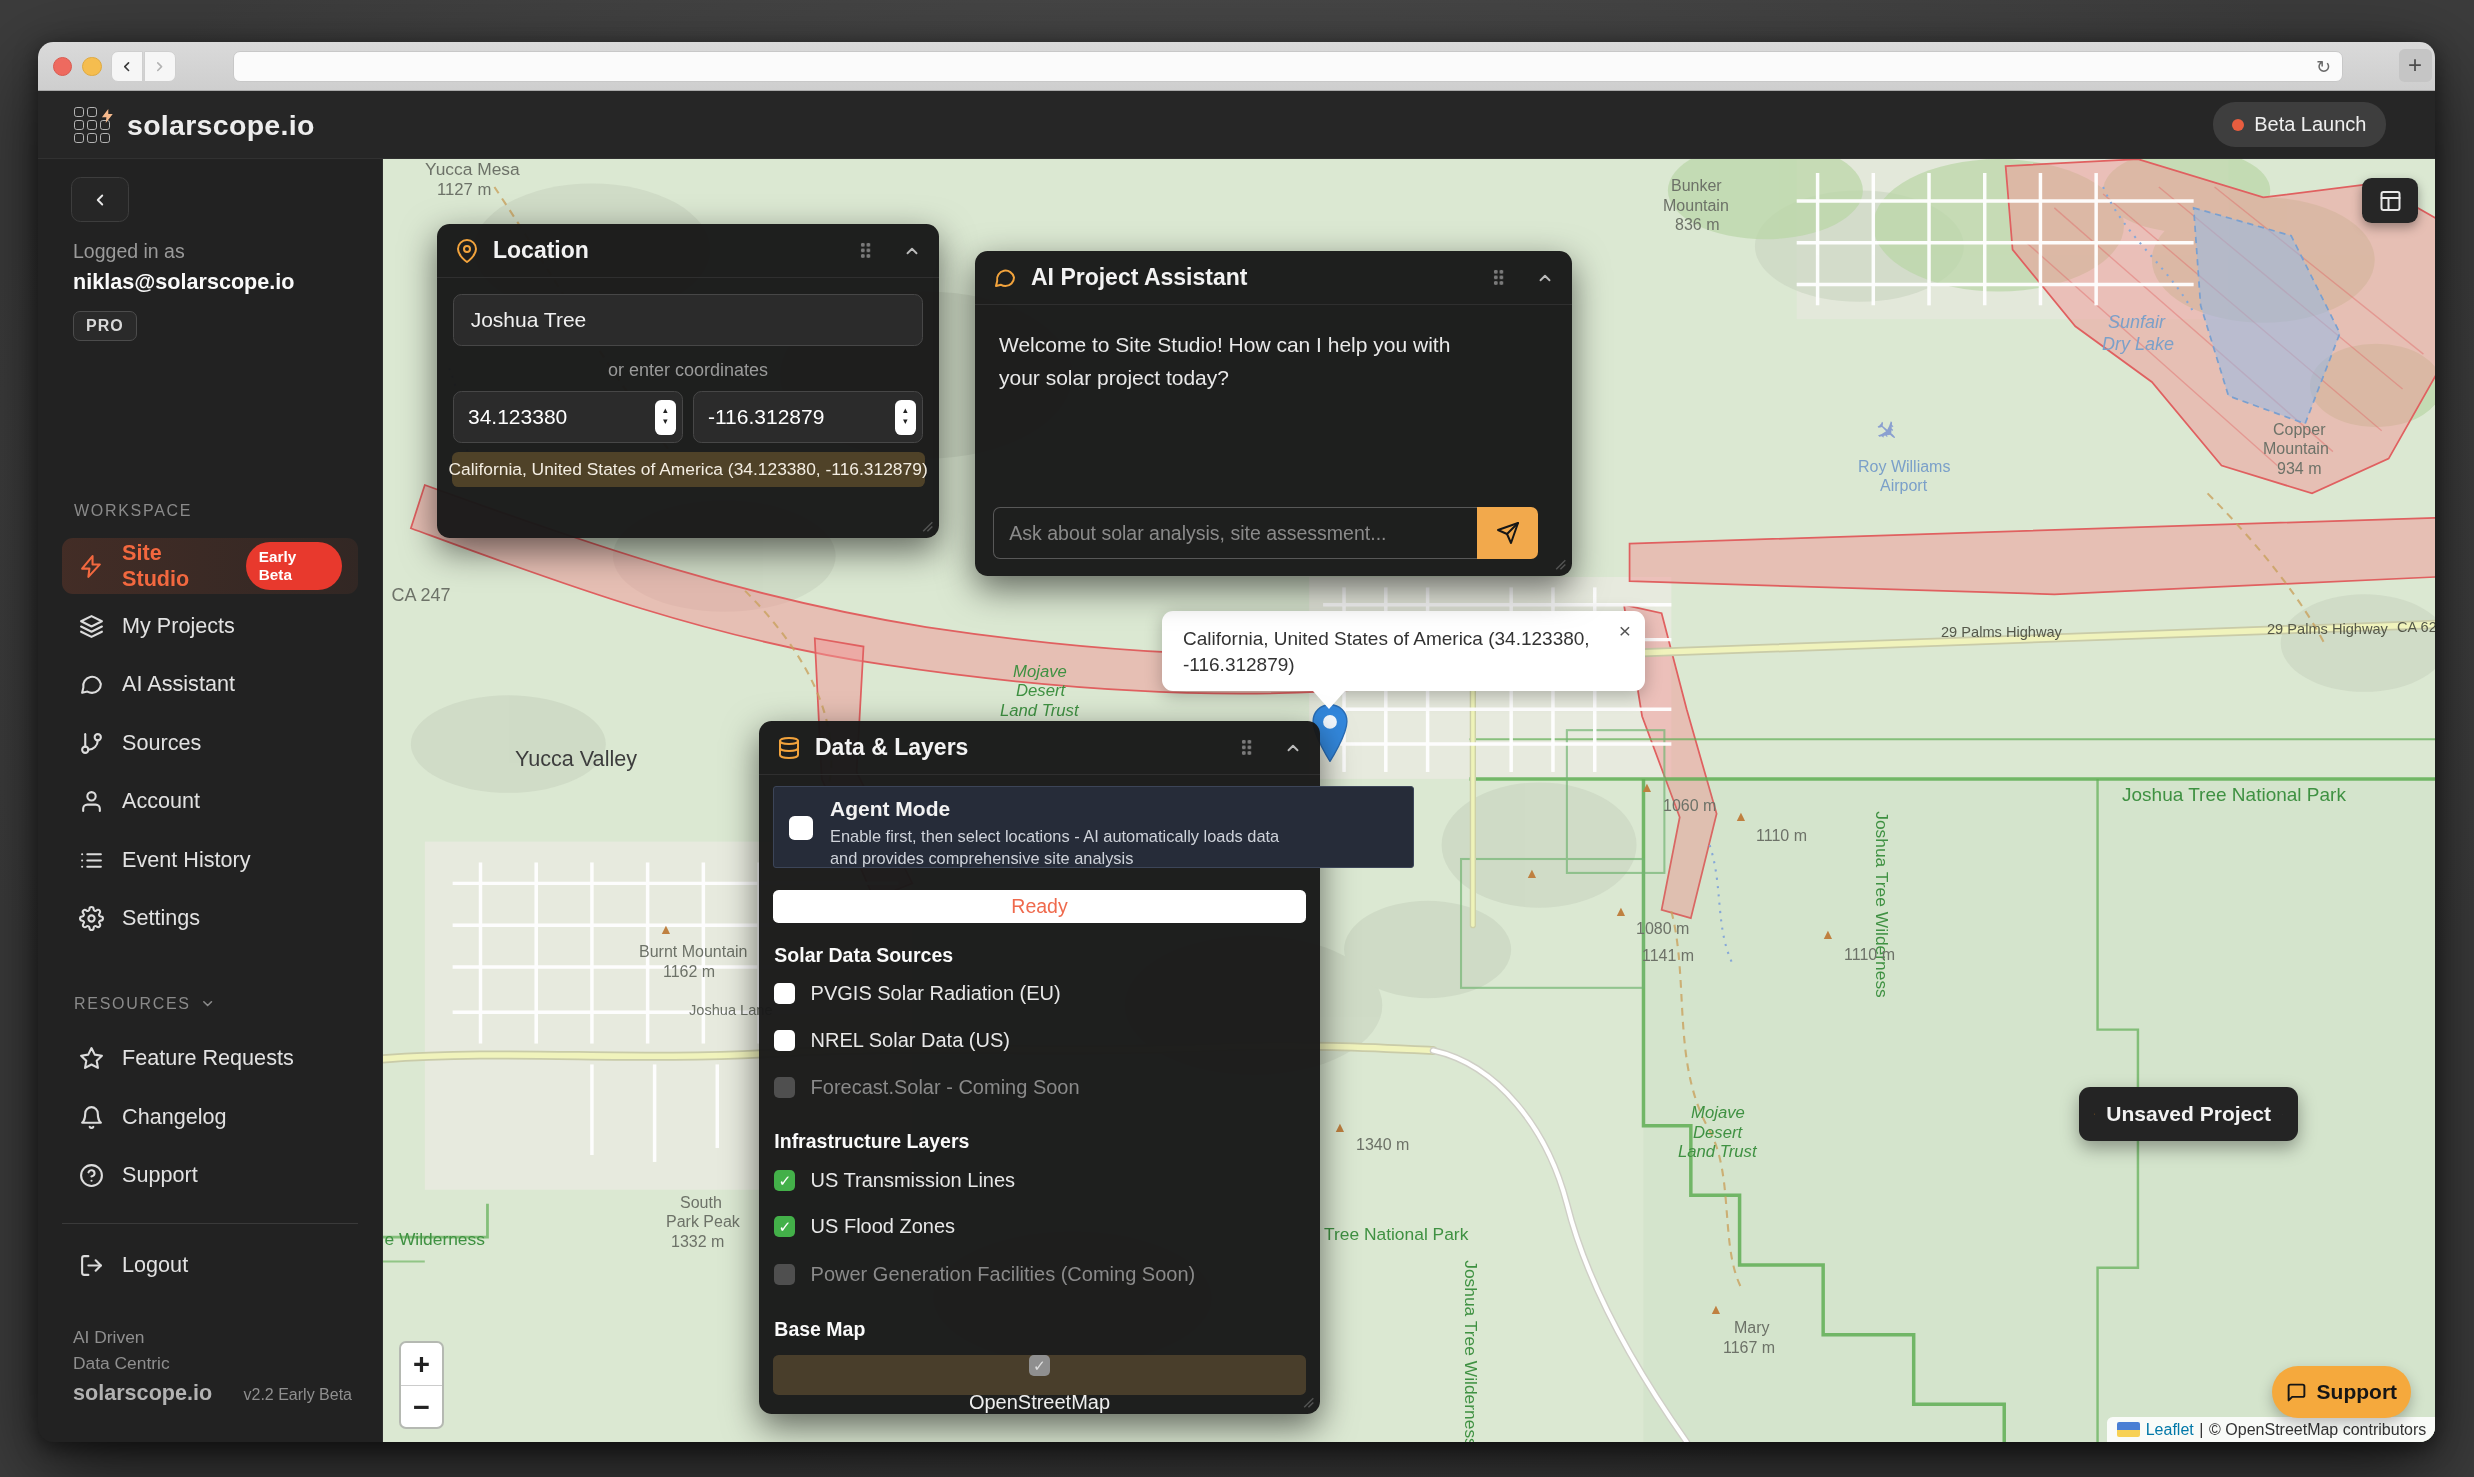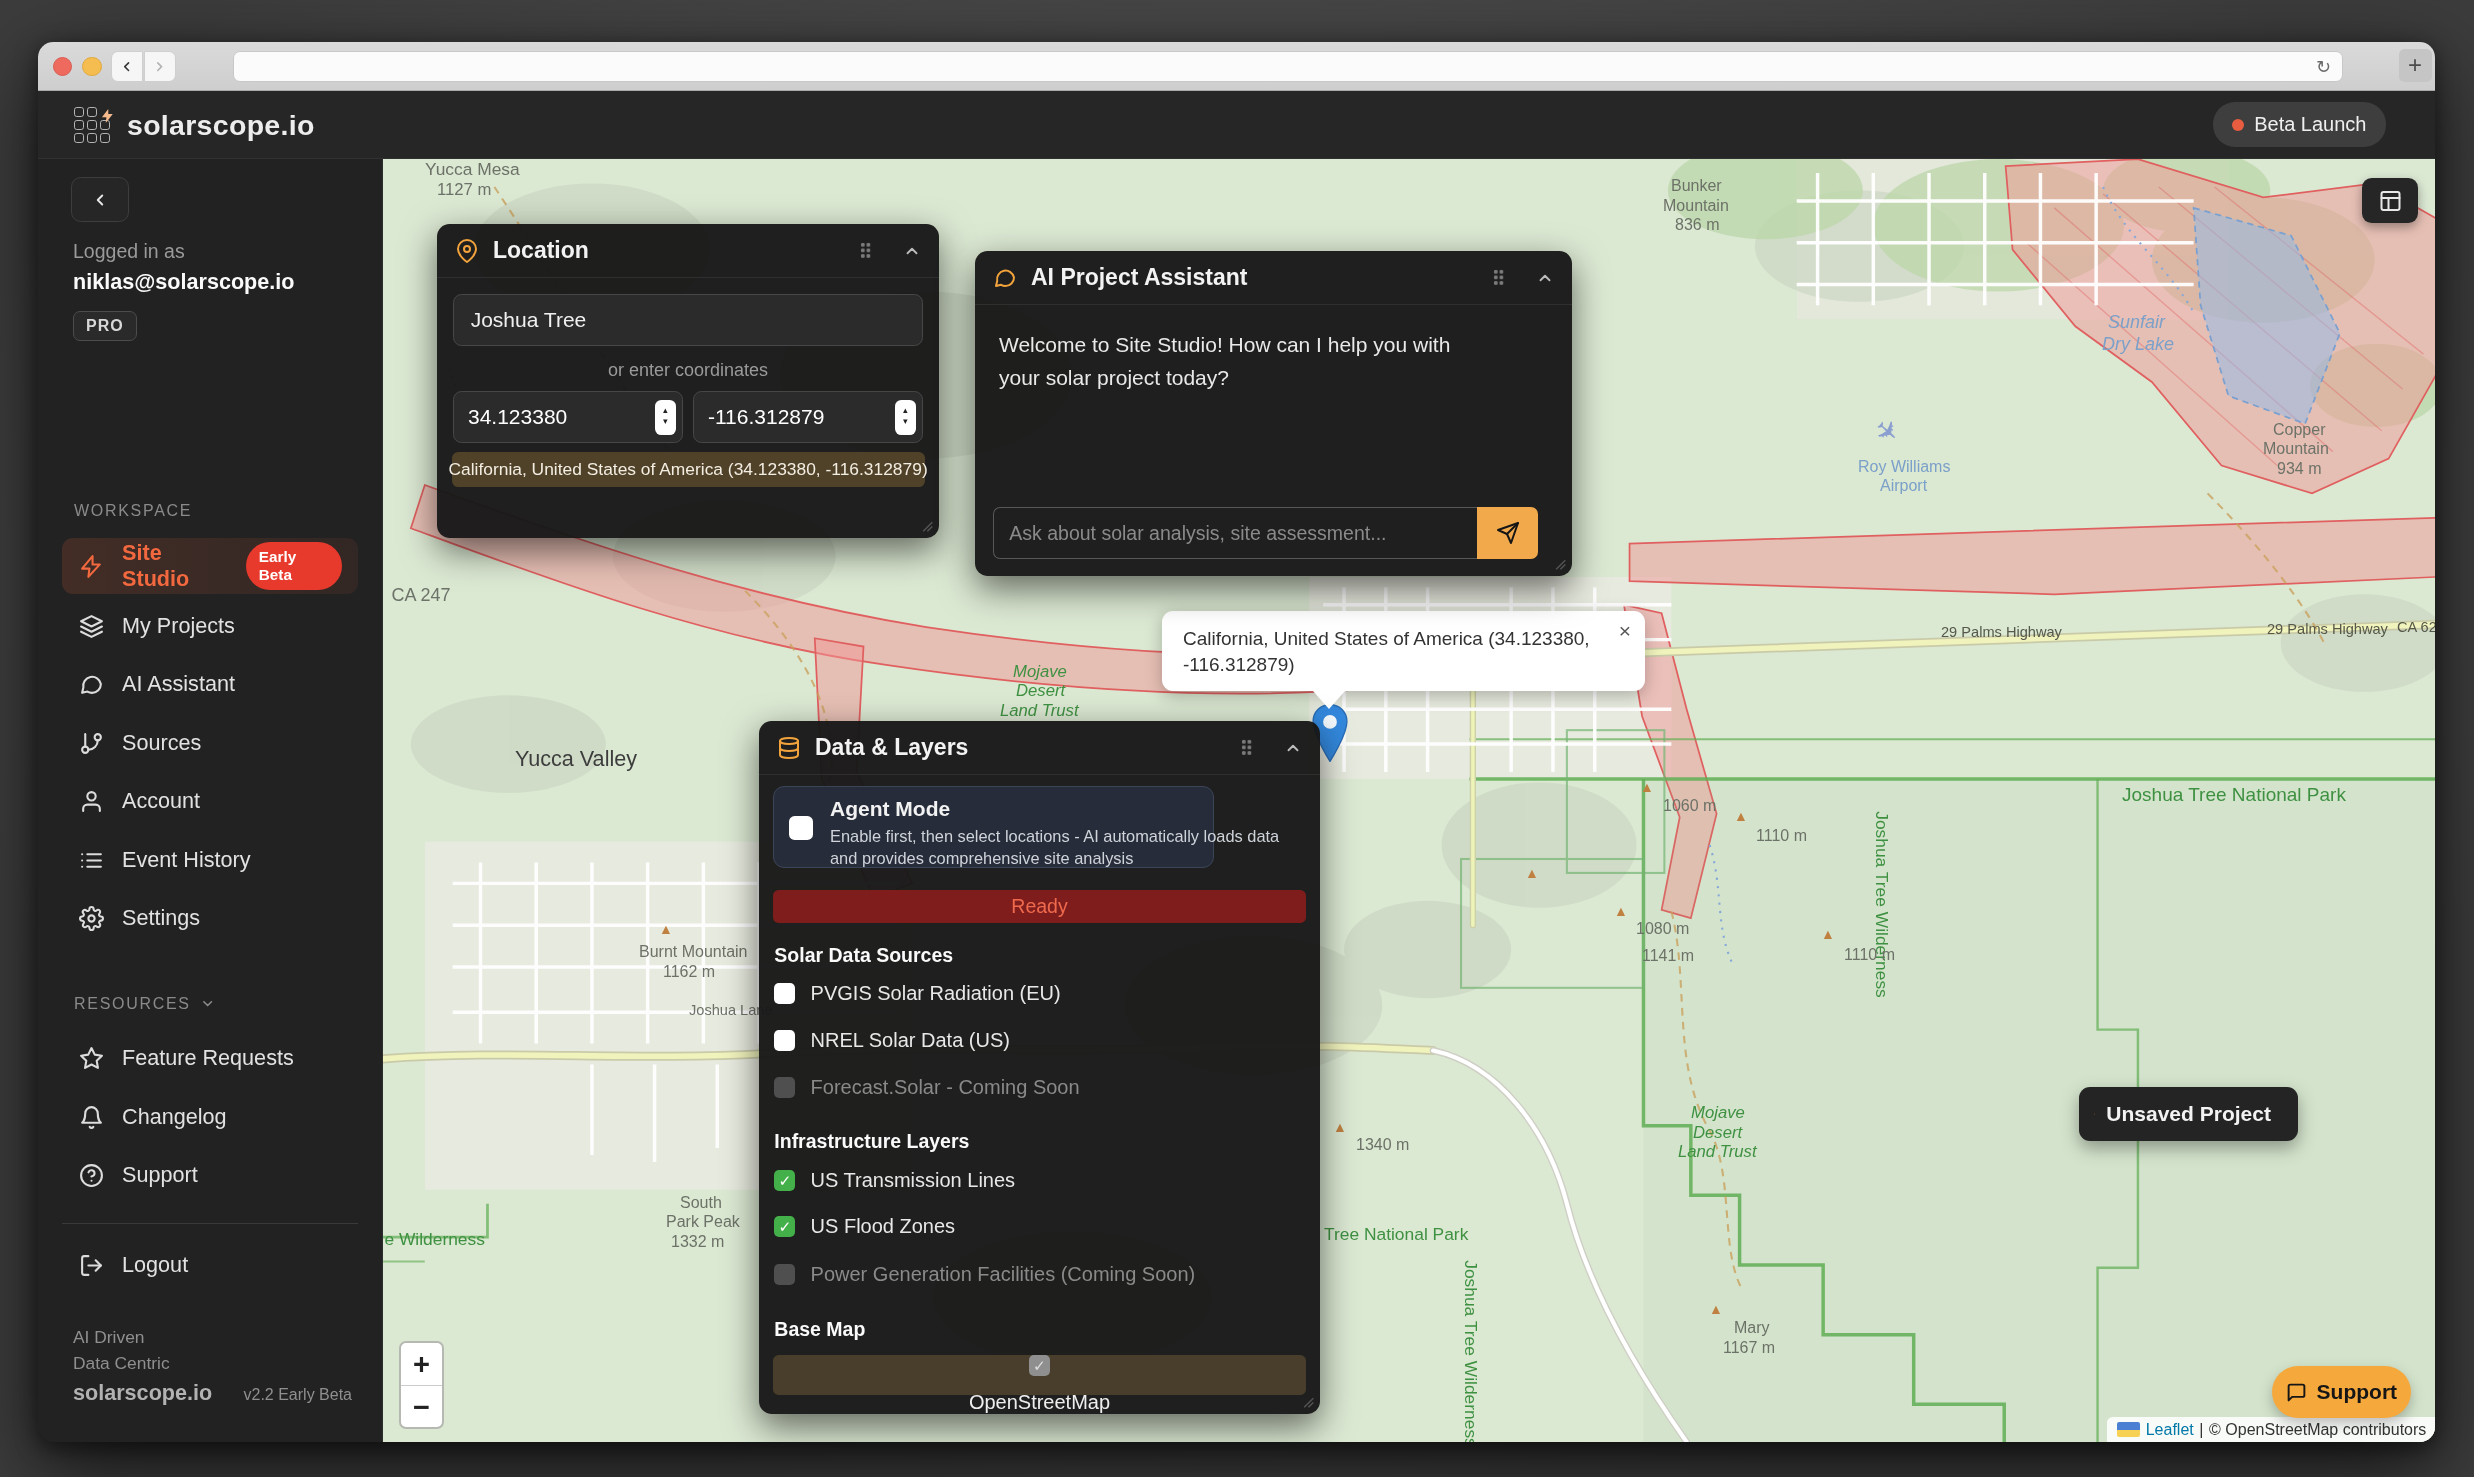--- a/index.html
+++ b/index.html
@@ -94,25 +94,25 @@
   .spin::after{content:"▼";font-size:7.7px;line-height:1.4;}
   #loc-result{position:absolute;left:14.6px;top:228px;width:473px;height:35px;background:#4f4228;border-radius:6.3px;display:flex;align-items:center;justify-content:center;font-size:17.4px;color:#f3ede2;white-space:nowrap;}
   .resize-c{position:absolute;right:5.6px;bottom:5.6px;width:14px;height:14px;opacity:.6;}
   #ai-panel{left:937px;top:209px;width:597px;height:325px;}
   #ai-welcome{position:absolute;left:24px;top:78px;width:480px;font-size:21px;line-height:1.55;color:#e9e9e9;}
   #ai-inputrow{position:absolute;left:18px;bottom:16.7px;width:545px;height:52px;display:flex;}
   #ai-input{flex:1;background:transparent;border:1.4px solid #585858;border-right:none;border-radius:7px 0 0 7px;color:#e8e8e8;font-size:19.5px;padding:0 15.3px;outline:none;}
   #ai-input::placeholder{color:#8a8a8a;}
   #ai-send{width:61px;background:#f2a94c;border-radius:0 7px 7px 0;display:flex;align-items:center;justify-content:center;}
   #dl-panel{left:721px;top:679px;width:561px;height:693px;}
-  #agent-card{position:absolute;left:14px;top:65px;width:441px;height:82px;background:#262c39;border:1px solid #3c4558;border-radius:11px;}
+  #agent-card{position:absolute;left:14px;top:65px;width:641px;height:82px;background:#262c39;border:1px solid #3c4558;border-radius:3px;}
   #agent-cb{position:absolute;left:15.3px;top:29px;}
   #agent-title{position:absolute;left:56px;top:9.7px;font-size:21px;font-weight:700;color:#f2f2f2;}
   #agent-desc{position:absolute;left:56px;top:38px;width:453px;font-size:16.4px;color:#cfd3da;line-height:1.35;}
-  #ready{position:absolute;left:14px;top:169px;width:533px;height:33px;background:#7f1d1d;border-radius:5.6px;display:flex;align-items:center;justify-content:center;font-size:19.5px;color:#ef6a4d;}
+  #ready{position:absolute;left:14px;top:169px;width:533px;height:33px;background:#ffffff;border-radius:5.6px;display:flex;align-items:center;justify-content:center;font-size:19.5px;color:#ef6a4d;}
   .dl-h{position:absolute;left:15.3px;font-size:19.5px;font-weight:700;color:#fafafa;}
   .chkrow{position:absolute;left:15.3px;display:flex;align-items:center;gap:15.3px;font-size:20px;color:#e8e8e8;}
   .chkrow.dis{color:#8a8a8a;}
   .cb{width:21px;height:21px;border-radius:4.9px;flex:none;}
   .cb.big{width:24px;height:24px;border-radius:5.6px;}
   .cb.off{background:#fff;}
   .cb.dis{background:#4f4f4f;}
   .cb.on{background:#43b049;color:#fff;display:flex;align-items:center;justify-content:center;}
   .cb.on::after{content:"✓";font-size:15.3px;font-weight:700;}
   .cb.gray{background:#8f8f8f;color:#dedede;display:flex;align-items:center;justify-content:center;}

